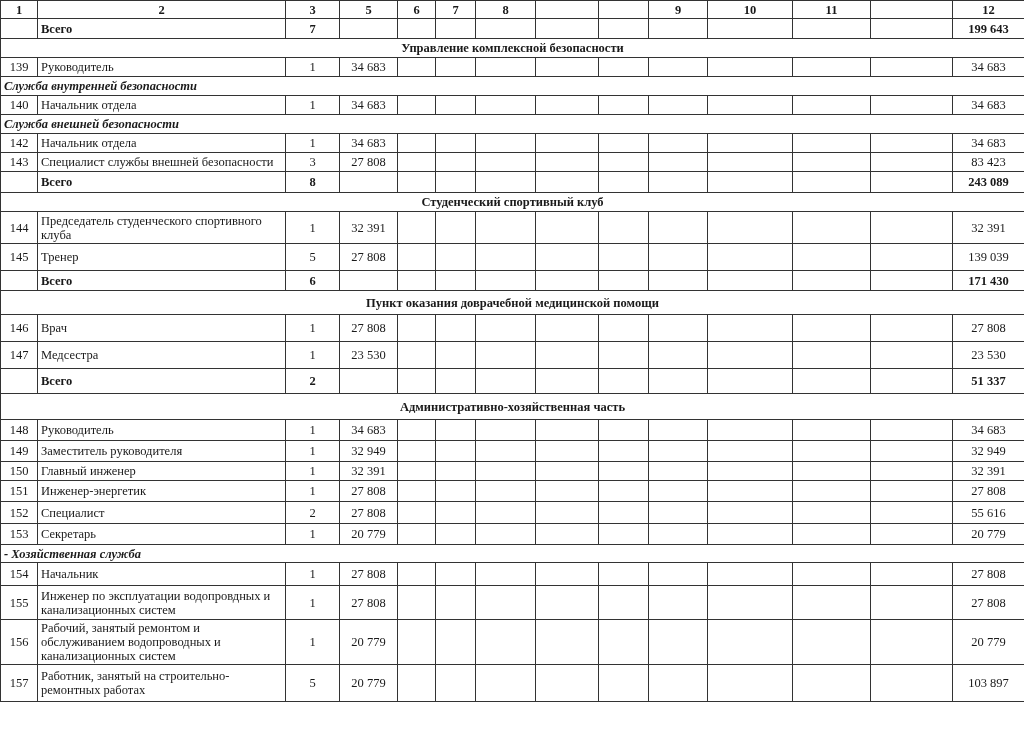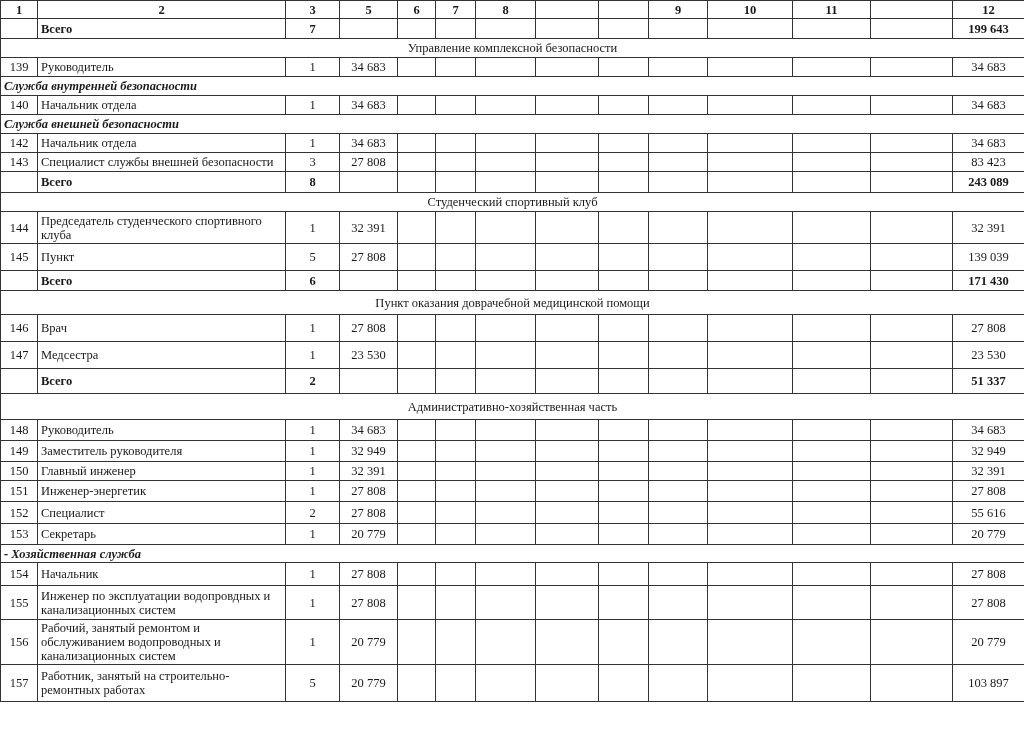--- a/index.html
+++ b/index.html
@@ -17,21 +17,21 @@
     padding:1px 3px;vertical-align:middle;overflow:hidden;
     word-wrap:break-word;
   }
   thead td{font-weight:bold;text-align:center;font-size:13px;}
   td.num-cell{text-align:center;}
   td.count-cell{text-align:center;}
   td.salary-cell{text-align:center;}
   td.total-cell{text-align:center;}
   td.title-cell{padding-left:5px;}
   td.bold{font-weight:bold;}
-  td.section-cell{text-align:center;font-weight:normal;font-size:13px;}
+  td.section-cell{text-align:center;font-weight:bold;font-size:13px;}
   td.subsection-cell{text-align:left;font-weight:bold;font-style:italic;font-size:13px;padding-left:4px;}
 </style>
 </head>
 <body>
 
 <table class="staffing">
   <colgroup>
       <col style="width: 37px;">
       <col style="width: 248px;">
       <col style="width: 54px;">
@@ -185,21 +185,21 @@
         <td></td>
         <td></td>
         <td></td>
         <td></td>
         <td></td>
         <td></td>
         <td class="total-cell">32 391</td>
       </tr>
       <tr style="height: 27px;">
         <td class="num-cell">145</td>
-        <td class="title-cell">Пункт</td>
+        <td class="title-cell">Тренер</td>
         <td class="count-cell">5</td>
         <td class="salary-cell">27 808</td>
         <td></td>
         <td></td>
         <td></td>
         <td></td>
         <td></td>
         <td></td>
         <td></td>
         <td></td>

